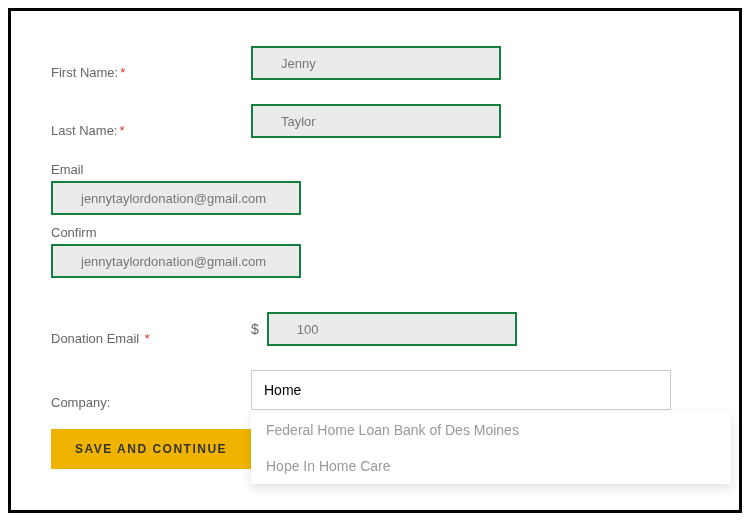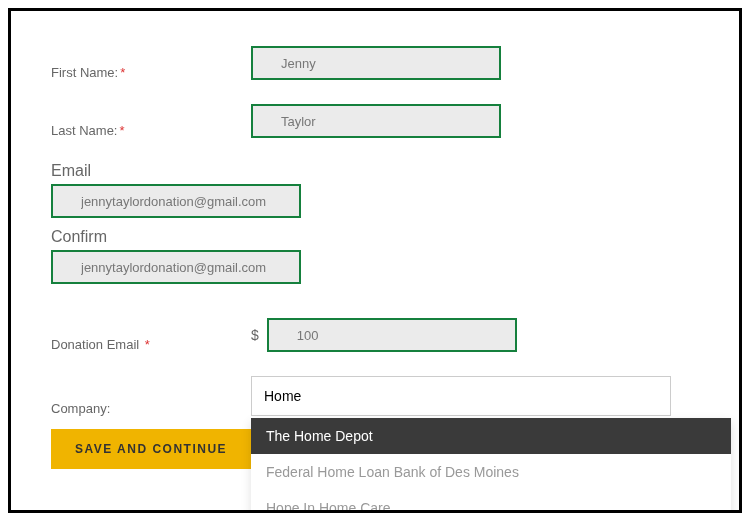--- a/index.html
+++ b/index.html
@@ -33,21 +33,21 @@
       width: 250px;
       height: 34px;
       padding: 0 28px;
       font-size: 13px;
       color: #777;
       background: #ebebeb;
       border: 2px solid #15803d;
       outline: none;
     }
     .sublabel {
-      font-size: 16px;
+      font-size: 13px;
       color: #666;
       margin-bottom: 4px;
     }
     .stack { margin-bottom: 10px; }
     .amt { display: flex; align-items: center; gap: 8px; }
     .dollarsign { font-size: 14px; color: #666; }
     .company-wrap { position: relative; width: 420px; }
     .company-input {
       width: 100%;
       height: 40px;
@@ -139,21 +139,20 @@
   </div>
 
   <div class="row" style="margin-bottom:0;">
     <div class="lbl">
       <span>Company:</span>
     </div>
     <div class="ctrl">
       <div class="company-wrap">
         <input class="company-input" type="text" value="Home" style="">
         <div class="dropdown">
-          <div class="dd-item active">The Home Depot</div>
           <div class="dd-item">Federal Home Loan Bank of Des Moines</div>
           <div class="dd-item">Hope In Home Care</div>
 
         </div>
       </div>
     </div>
   </div>
 
   <button class="save-btn">SAVE AND CONTINUE</button>
 

